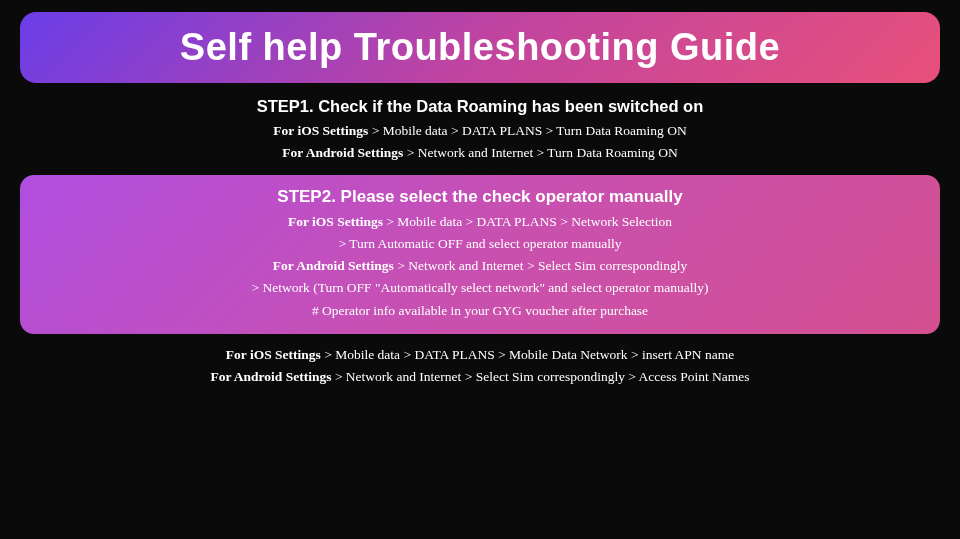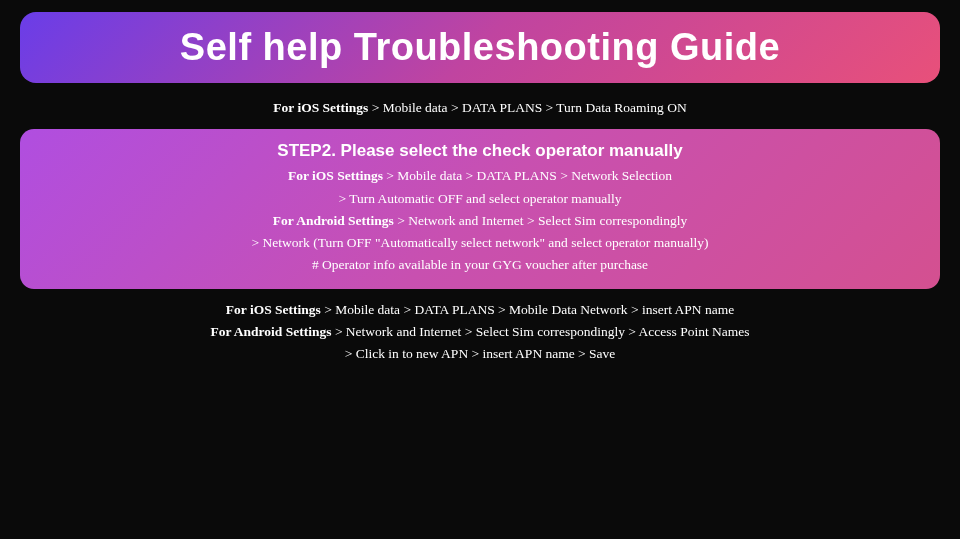--- a/index.html
+++ b/index.html
@@ -79,28 +79,29 @@
   </style>
 </head>
 <body>
 
 <div class="title-banner">
   <span class="title-text">Self help Troubleshooting Guide</span>
 </div>
 
 <div id="steps-container" style="width:100%;">
     <div class="step-section">
+      <div class="step-heading">STEP1. Check if the Data Roaming has been switched on</div>
       <div class="step-line"><span class="bold">For iOS Settings</span> &gt; Mobile data &gt; DATA PLANS &gt; Turn Data Roaming ON</div>
+      <div class="step-line"><span class="bold">For Android Settings</span> &gt; Network and Internet &gt; Turn Data Roaming ON</div>
     </div>
     <div class="step-section highlighted">
       <div class="step-heading">STEP2. Please select the check operator manually</div>
       <div class="step-line"><span class="bold">For iOS Settings</span> &gt; Mobile data &gt; DATA PLANS &gt; Network Selection</div>
       <div class="step-line">&gt; Turn Automatic OFF and select operator manually</div>
       <div class="step-line"><span class="bold">For Android Settings</span> &gt; Network and Internet &gt; Select Sim correspondingly</div>
       <div class="step-line">&gt; Network (Turn OFF "Automatically select network" and select operator manually)</div>
       <div class="step-line"># Operator info available in your GYG voucher after purchase</div>
     </div>
     <div class="step-section">
       <div class="step-line"><span class="bold">For iOS Settings</span> &gt; Mobile data &gt; DATA PLANS &gt; Mobile Data Network &gt; insert APN name</div>
       <div class="step-line"><span class="bold">For Android Settings</span> &gt; Network and Internet &gt; Select Sim correspondingly &gt; Access Point Names</div>
-      <div class="step-line">&gt; Click in to new APN &gt; insert APN name &gt; Save</div>
     </div>
   </div>
 
 </body></html>

